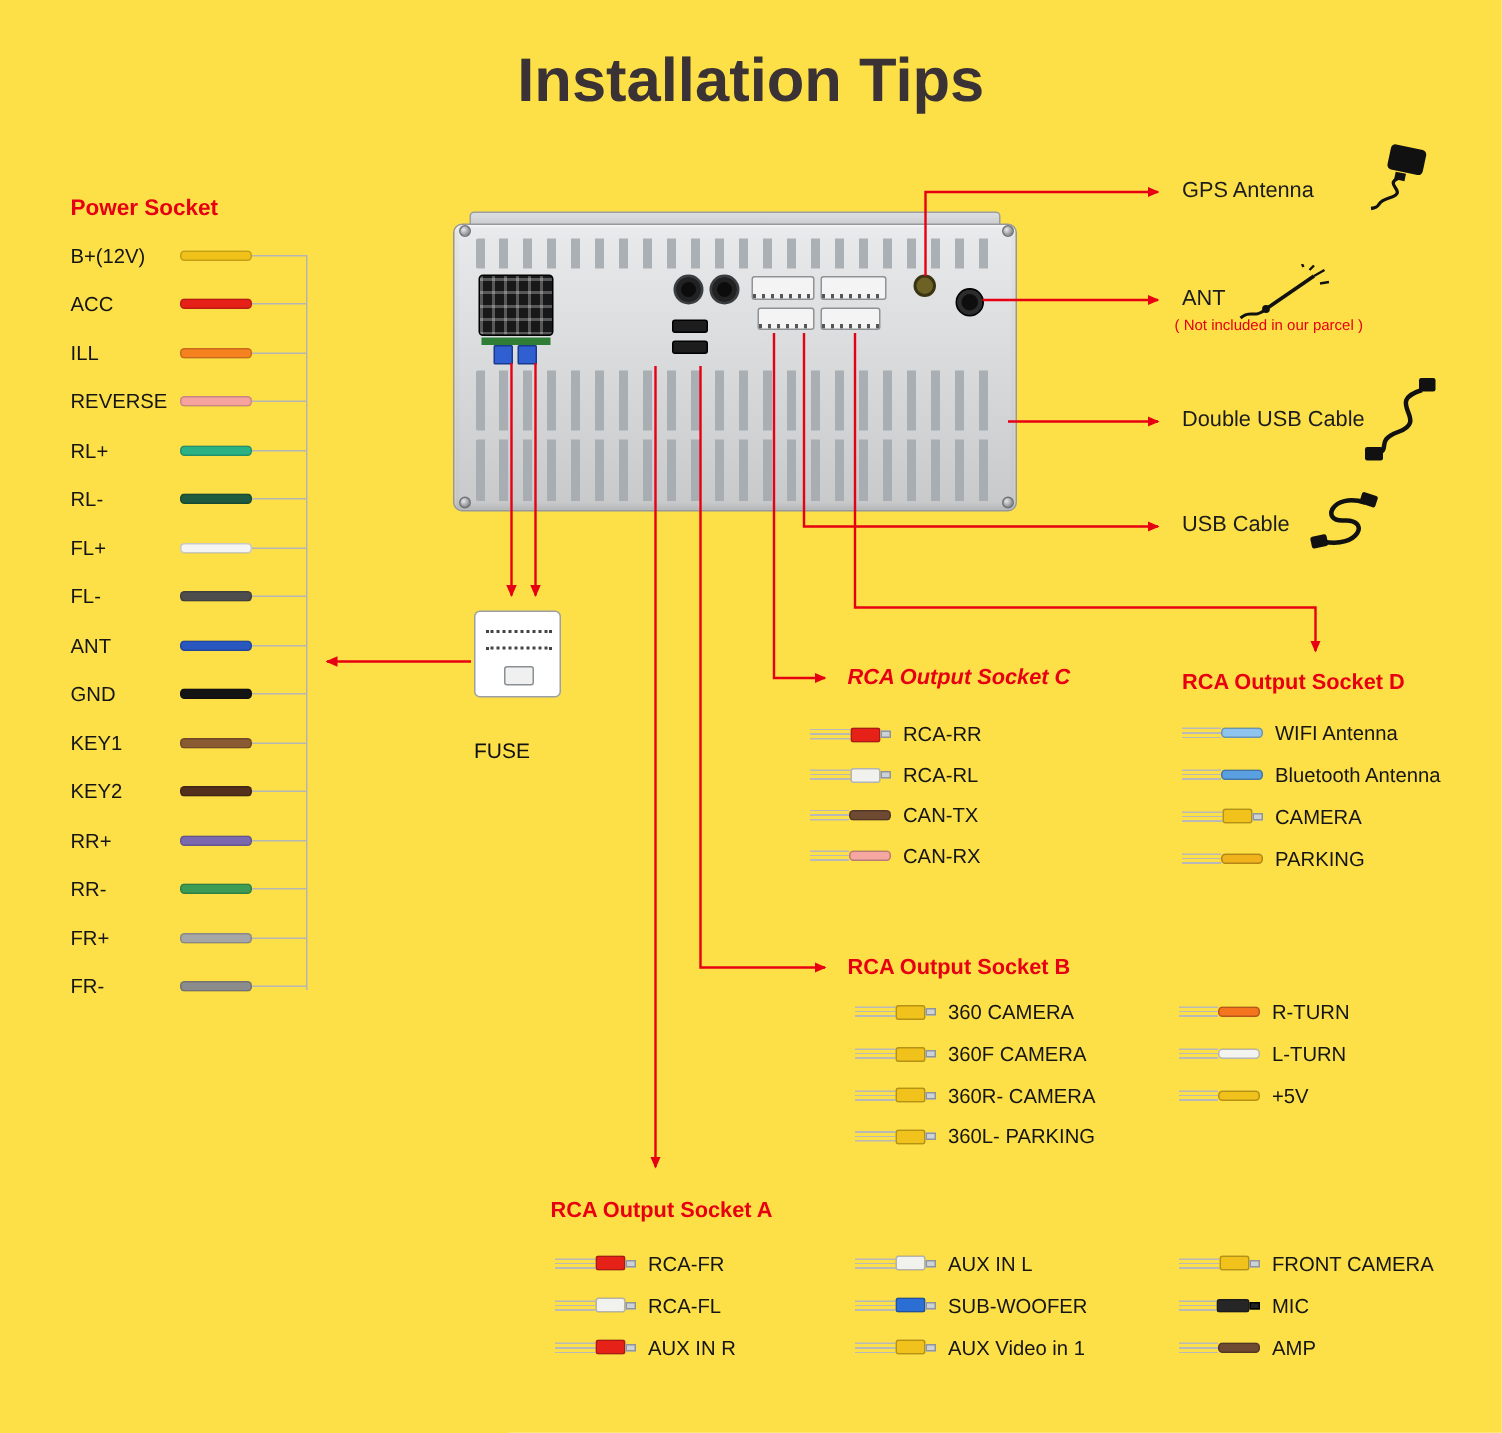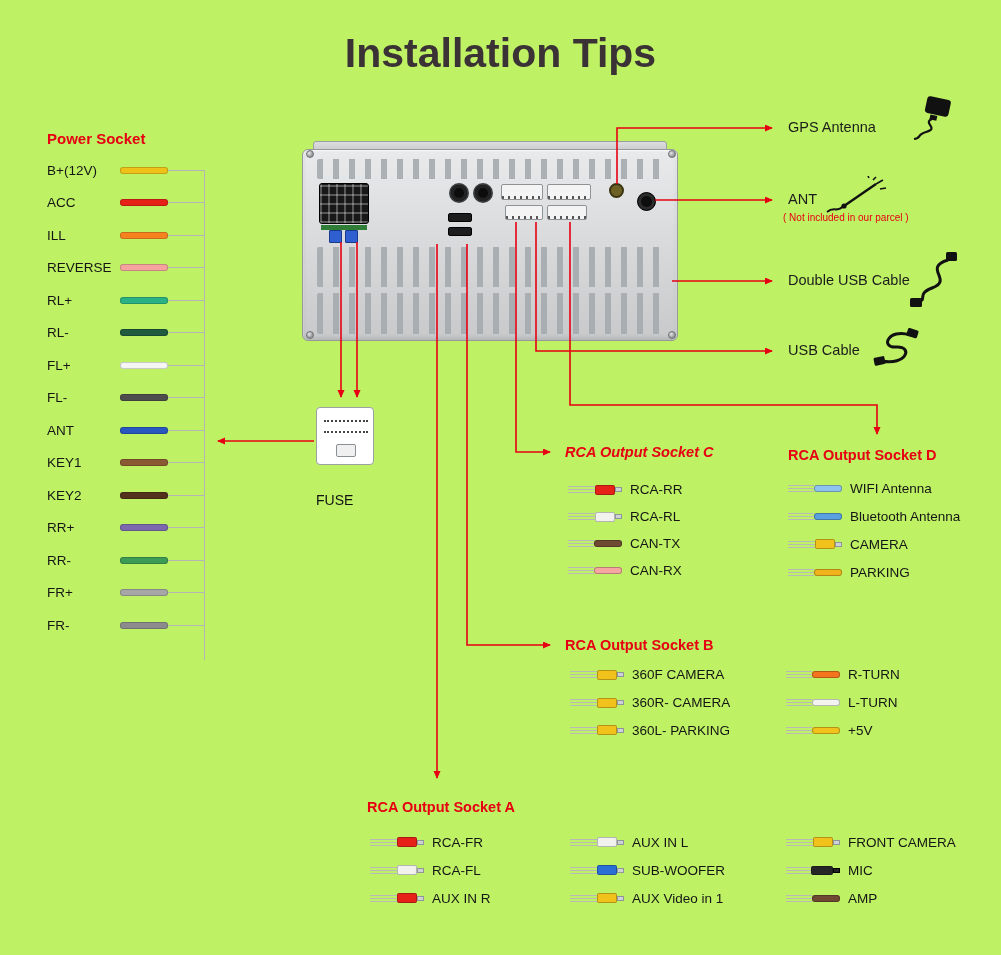--- a/index.html
+++ b/index.html
@@ -1,18 +1,18 @@
 <!DOCTYPE html>
 <html style="--accent: #e60012;"><head>
 <meta charset="utf-8">
 <style>
   :root{ --accent:#e60012; }
   *{margin:0;padding:0;box-sizing:border-box;}
   body{background:#fff;}
-  #page{position:relative;width:1001px;height:955px;background:#bef264;overflow:hidden;
+  #page{position:relative;width:1001px;height:955px;background:#fde047;overflow:hidden;
         font-family:"Liberation Sans",sans-serif;color:#1c1c1c;}
 
   #title{position:absolute;left:0;right:0;top:30px;text-align:center;
          font-size:41px;font-weight:800;color:#3a3234;letter-spacing:0;}
 
   
   #power-heading{position:absolute;left:47px;top:130px;font-size:15px;font-weight:bold;color:var(--accent);}
   #power-list{position:absolute;left:47px;top:154px;}
   .power-row{display:flex;align-items:center;height:32.53px;}
   .power-label{width:73px;font-size:13.5px;color:#151515;}
@@ -89,21 +89,21 @@
   #dusb-icon{left:906px;top:250px;}
   #usb-icon{left:868px;top:326px;}
 
   
   .list{position:absolute;z-index:6;}
   .item-row{display:flex;align-items:center;}
   .rh27 .item-row{height:27px;}
   .rh277 .item-row{height:27.7px;}
   .rh28 .item-row{height:28px;}
   .rh282 .item-row{height:28.2px;}
-  #c-list{left:568px;top:476px;}
+  #c-list{left:540px;top:476px;}
   #d-list{left:788px;top:474px;text-align:center;}
   #b-list{left:570px;top:661px;}
   #turn-list{left:786px;top:661px;}
   #a-list{left:370px;top:828px;}
   #aux-list{left:570px;top:828px;}
   #cam-list{left:786px;top:828px;}
   .conn{display:inline-flex;align-items:center;width:54px;flex:0 0 54px;}
   .conn .cable{flex:1 1 auto;height:7px;
     background:linear-gradient(to bottom,#b9b9b9 0 1px,transparent 1px 3px,#b9b9b9 3px 4px,transparent 4px 6px,#b9b9b9 6px 7px);}
   .conn .body{height:10px;width:20px;border-radius:2px;border:1px solid rgba(0,0,0,.25);}
@@ -158,20 +158,25 @@
         <span class="wire-tail"></span>
       </div>
       <div class="power-row">
         <span class="power-label">FL-</span>
         <span class="wire-seg" style="background: rgb(77, 77, 77);"></span>
         <span class="wire-tail"></span>
       </div>
       <div class="power-row">
         <span class="power-label">ANT</span>
         <span class="wire-seg" style="background: rgb(40, 87, 192);"></span>
+        <span class="wire-tail"></span>
+      </div>
+      <div class="power-row">
+        <span class="power-label">GND</span>
+        <span class="wire-seg" style="background: rgb(20, 20, 20);"></span>
         <span class="wire-tail"></span>
       </div>
       <div class="power-row">
         <span class="power-label">KEY1</span>
         <span class="wire-seg" style="background: rgb(138, 90, 51);"></span>
         <span class="wire-tail"></span>
       </div>
       <div class="power-row">
         <span class="power-label">KEY2</span>
         <span class="wire-seg" style="background: rgb(82, 48, 28);"></span>
@@ -359,20 +364,28 @@
         <span class="item-label">PARKING</span>
       </div>
     </div>
   <div id="b-list" class="list rh277">
       <div class="item-row">
         <span class="conn rca">
           <i class="cable"></i>
           <i class="body" style="background: rgb(242, 194, 28);"></i>
           <i class="tip"></i>
         </span>
+        <span class="item-label">360 CAMERA</span>
+      </div>
+      <div class="item-row">
+        <span class="conn rca">
+          <i class="cable"></i>
+          <i class="body" style="background: rgb(242, 194, 28);"></i>
+          <i class="tip"></i>
+        </span>
         <span class="item-label">360F CAMERA</span>
       </div>
       <div class="item-row">
         <span class="conn rca">
           <i class="cable"></i>
           <i class="body" style="background: rgb(242, 194, 28);"></i>
           <i class="tip"></i>
         </span>
         <span class="item-label">360R- CAMERA</span>
       </div>

